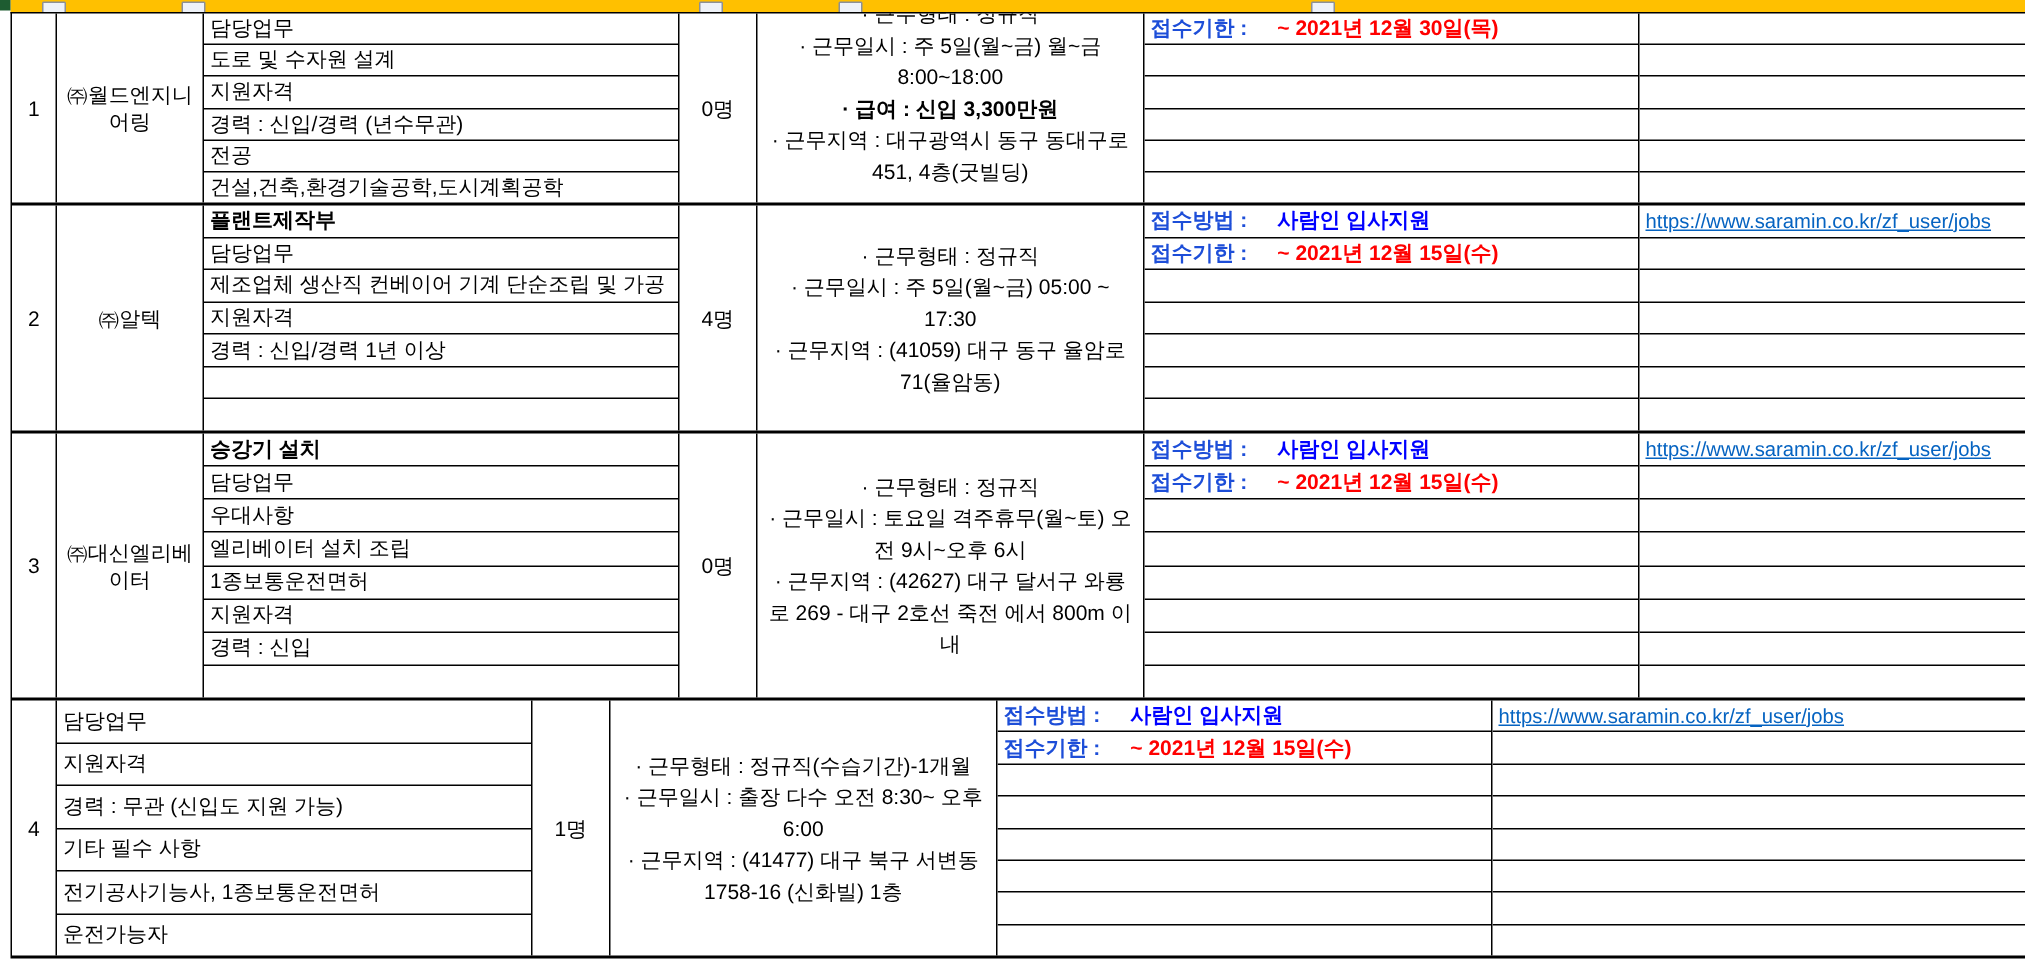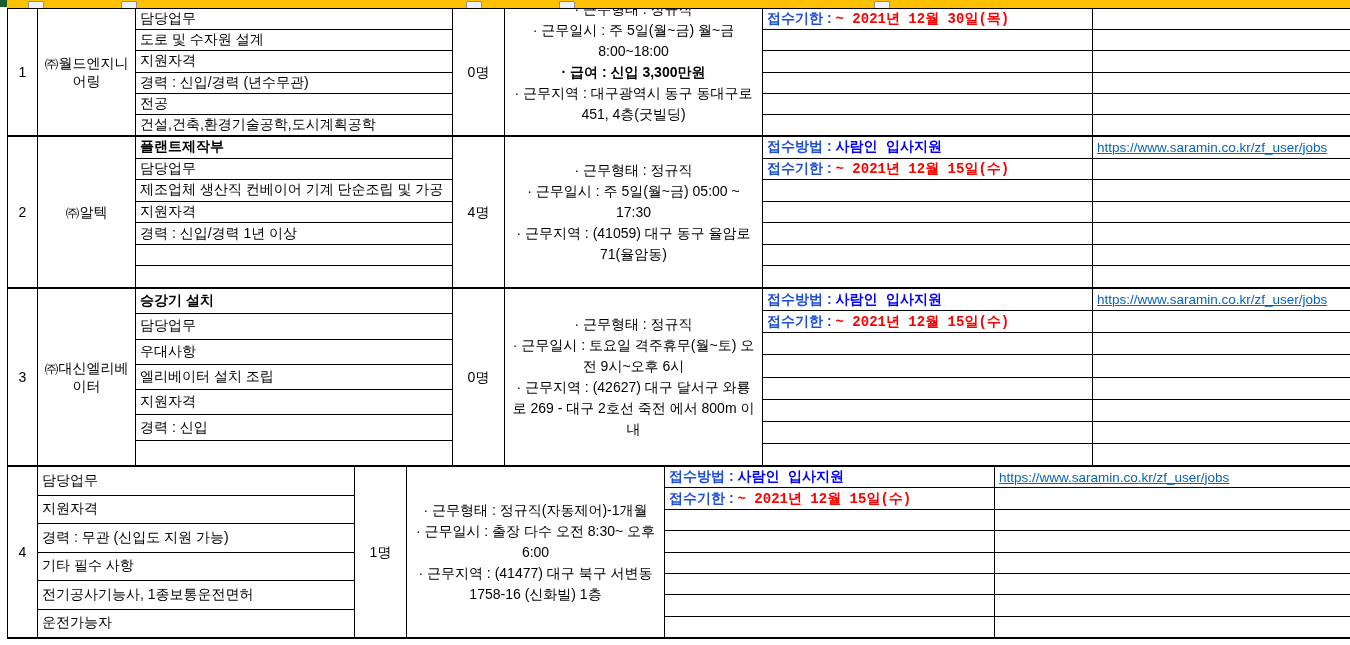--- a/index.html
+++ b/index.html
@@ -28,21 +28,21 @@
   .sub { flex:1; border-bottom:1px solid #000; display:flex; align-items:center;
          padding-left:4px; font-size:14px; white-space:nowrap; overflow:hidden; }
   .sub:last-child { border-bottom:none; }
   .sub.bold { font-weight:bold; }
   .cond { flex:1; display:flex; flex-direction:column; justify-content:center;
           text-align:center; font-size:14px; line-height:21px; padding:0 6px; overflow:hidden;align-items:center; }
   .cond.clip { justify-content:flex-start; }
   .cond.clip .cline:first-child { margin-top:-10px; }
   .cline.bold { font-weight:bold; }
   .app-label { font-weight:bold; color:#1d4ed8; }
-  .app-value { font-weight:bold; margin-left:4px;font-family:Liberation Mono, monospace; }
+  .app-value { font-weight:bold; margin-left:20px; }
   .val-method { color:var(--method,#0000FF); }
   .val-deadline { color:var(--deadline,#FF0000); }
   .link { font-size:13.5px; color:var(--link,#0563C1); text-decoration:underline;
           white-space:nowrap; }
 </style>
 </head>
 <body>
 
 <div id="stage">
   <div id="header-strip">
@@ -158,20 +158,21 @@
           <span>3</span>
         </div>
         <div class="col cB center-one">
           <span>㈜대신엘리베이터</span>
         </div>
         <div class="col cC">
           <div class="sub bold">승강기 설치</div>
           <div class="sub">담당업무</div>
           <div class="sub">우대사항</div>
           <div class="sub">엘리베이터 설치 조립</div>
+          <div class="sub">1종보통운전면허</div>
           <div class="sub">지원자격</div>
           <div class="sub">경력 : 신입</div>
           <div class="sub"></div>
         </div>
         <div class="col cD center-one">
           <span>0명</span>
         </div>
         <div class="col cE">
           <div class="cond">
             <div class="cline">· 근무형태 : 정규직</div>
@@ -218,21 +219,21 @@
           <div class="sub">경력 : 무관 (신입도 지원 가능)</div>
           <div class="sub">기타 필수 사항</div>
           <div class="sub">전기공사기능사, 1종보통운전면허</div>
           <div class="sub">운전가능자</div>
         </div>
         <div class="col cD center-one">
           <span>1명</span>
         </div>
         <div class="col cE">
           <div class="cond">
-            <div class="cline">· 근무형태 : 정규직(자동제어)-1개월</div>
+            <div class="cline">· 근무형태 : 정규직(수습기간)-1개월</div>
             <div class="cline">· 근무일시 : 출장 다수 오전 8:30~ 오후 6:00</div>
             <div class="cline">· 근무지역 : (41477) 대구 북구 서변동 1758-16 (신화빌) 1층</div>
           </div>
         </div>
         <div class="col cF">
           <div class="sub">
             <span class="app-label">접수방법 : </span>
             <span class="app-value val-method">사람인 입사지원</span>
           </div>
           <div class="sub">

